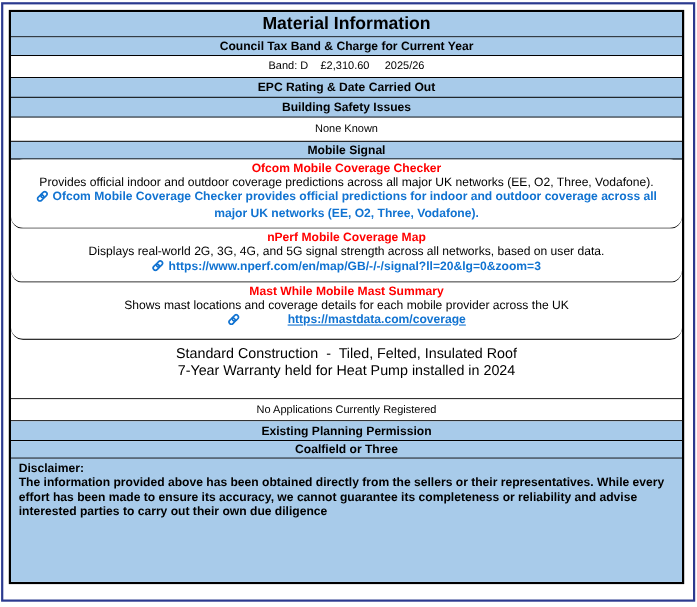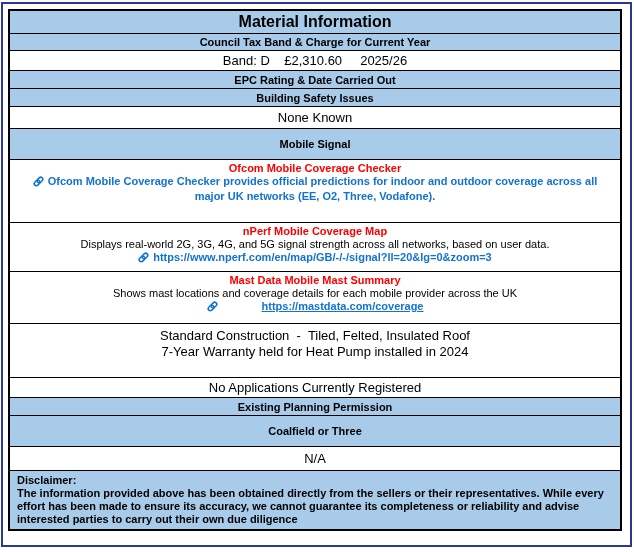--- a/index.html
+++ b/index.html
@@ -50,28 +50,29 @@
     font-size:16px;
     font-weight:bold;
   }
   .hdr{
     background:var(--header_bg);
     font-size:11px;
     font-weight:bold;
   }
   .val{
     background:#fff;
-    font-size:13px;
+    font-size:10px;
     white-space:pre;
   }
   .block{
     background:#fff;
     justify-content:flex-start;
     padding:2px 12px 0 12px;
     line-height:13px;
+    border-radius:11px;
   }
   .block .red-title{
     color:var(--accent_red);
     font-weight:bold;
     font-size:11px;
     line-height:13px;
   }
   .block .desc{
     font-size:11px;
     line-height:13px;
@@ -102,21 +103,21 @@
     flex:1 1 auto;
     align-items:flex-start;
     text-align:left;
     justify-content:flex-start;
     padding:3px 7px;
     font-size:11px;
     font-weight:bold;
     line-height:13px;
   }
   
-  .h17{height:17px}.h18{height:18px}.h19{height:31px}.h20{height:20px}
+  .h17{height:17px}.h18{height:18px}.h19{height:16px}.h20{height:20px}
   .h22{height:22px}.h24{height:24px}.h43{height:54px}
   .h49{height:49px}.h52{height:52px}.h63{height:63px}
 </style>
 </head>
 <body>
 
 <div class="outer-frame"></div>
 
 <div class="sheet">
 
@@ -141,20 +142,21 @@
   <div class="row val h22">
     <span data-bind="building_safety.value">None Known</span>
   </div>
 
   <div class="row hdr h19">
     <span data-bind="mobile_signal.header">Mobile Signal</span>
   </div>
 
   <div class="row block h63">
     <div class="red-title" data-bind="mobile_signal.ofcom.title">Ofcom Mobile Coverage Checker</div>
+    <div class="desc" data-bind="mobile_signal.ofcom.description">Provides official indoor and outdoor coverage predictions across all major UK networks (EE, O2, Three, Vodafone).</div>
     <div class="linkline">
       <span class="link-icon-svg"><svg width="11" height="11" viewBox="0 0 16 16">
             <g transform="rotate(-45 8 8)" fill="none" stroke="#1173D1" stroke-width="2.2">
               <rect x="0.5" y="5" width="9" height="6" rx="3"></rect>
               <rect x="6.5" y="5" width="9" height="6" rx="3"></rect>
             </g>
           </svg></span><span data-bind="mobile_signal.ofcom.link_text">Ofcom Mobile Coverage Checker provides official predictions for indoor and outdoor coverage across all major UK networks (EE, O2, Three, Vodafone).</span>
     </div>
   </div>
 
@@ -165,21 +167,21 @@
       <span class="link-icon-svg"><svg width="11" height="11" viewBox="0 0 16 16">
             <g transform="rotate(-45 8 8)" fill="none" stroke="#1173D1" stroke-width="2.2">
               <rect x="0.5" y="5" width="9" height="6" rx="3"></rect>
               <rect x="6.5" y="5" width="9" height="6" rx="3"></rect>
             </g>
           </svg></span><span data-bind="mobile_signal.nperf.link_text">https://www.nperf.com/en/map/GB/-/-/signal?ll=20&amp;lg=0&amp;zoom=3</span>
     </div>
   </div>
 
   <div class="row block h52">
-    <div class="red-title" data-bind="mobile_signal.mastdata.title">Mast Data Mobile Mast Summary</div>
+    <div class="red-title" data-bind="mobile_signal.mastdata.title">Mast While Mobile Mast Summary</div>
     <div class="desc" data-bind="mobile_signal.mastdata.description">Shows mast locations and coverage details for each mobile provider across the UK</div>
     <div class="linkline underline">
       <span class="link-icon-svg"><svg width="11" height="11" viewBox="0 0 16 16">
             <g transform="rotate(-45 8 8)" fill="none" stroke="#1173D1" stroke-width="2.2">
               <rect x="0.5" y="5" width="9" height="6" rx="3"></rect>
               <rect x="6.5" y="5" width="9" height="6" rx="3"></rect>
             </g>
           </svg></span><span data-bind="mobile_signal.mastdata.link_text">https://mastdata.com/coverage</span>
     </div>
   </div>
@@ -192,22 +194,19 @@
   <div class="row val h20">
     <span data-bind="planning.value">No Applications Currently Registered</span>
   </div>
   <div class="row hdr h18">
     <span data-bind="planning.header">Existing Planning Permission</span>
   </div>
 
   <div class="row hdr h19">
     <span data-bind="coalfield.header">Coalfield or Three</span>
   </div>
-  <div class="row val h24">
-    <span data-bind="coalfield.value">N/A</span>
-  </div>
 
   <div class="row disclaimer">
     <div data-bind="disclaimer.label">Disclaimer:</div>
     <div data-bind="disclaimer.body">The information provided above has been obtained directly from the sellers or their representatives. While every effort has been made to ensure its accuracy, we cannot guarantee its completeness or reliability and advise interested parties to carry out their own due diligence</div>
   </div>
 
 </div>
 
 </body></html>

